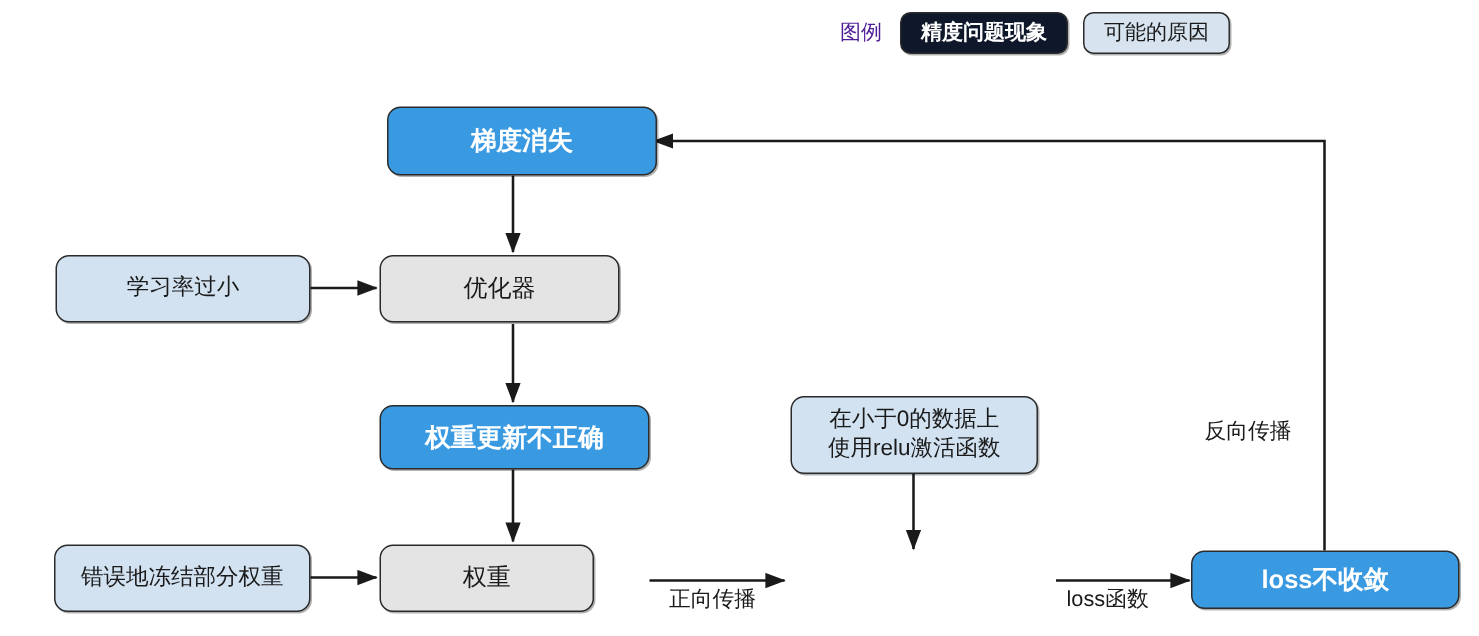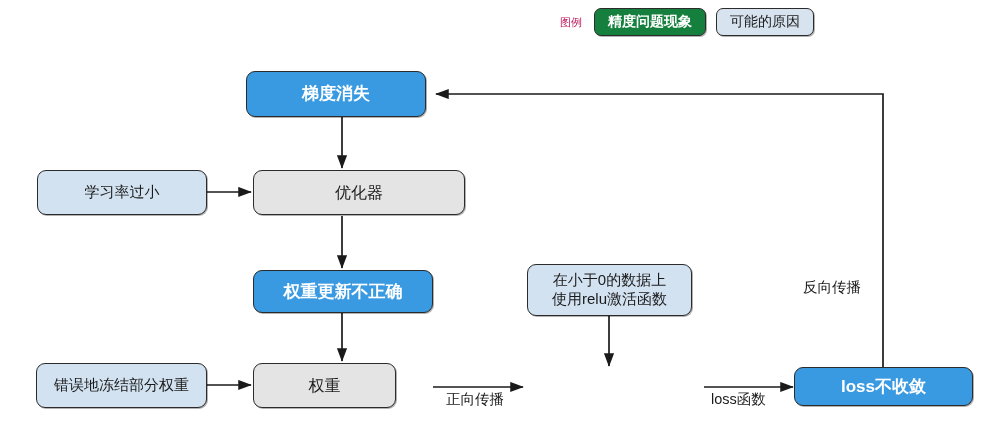--- a/index.html
+++ b/index.html
@@ -46,33 +46,33 @@
     font-size:15px;
   }
 
   
   .legend{
     position:absolute;
     left:560px;top:8px;
     display:flex;align-items:center;gap:10px;
   }
   .legend-title{
-    font-size:11px;color:#be185d;
+    font-size:14px;color:#4c1d95;
     margin-right:2px;
   }
   .legend-chip{
     box-sizing:border-box;
     border:1.4px solid #2b2b2b;
     border-radius:7px;
     padding:4px 13px;
     font-size:14px;
     box-shadow:1px 1px 0 rgba(0,0,0,0.30);
     white-space:nowrap;
   }
-  .legend-chip.blue{background:#15803d;color:#ffffff;font-weight:bold;}
+  .legend-chip.blue{background:#0f172a;color:#ffffff;font-weight:bold;}
   .legend-chip.lightblue{background:#d7e3ee;color:#1a1a1a;}
 
   .edge-label{
     position:absolute;
     font-size:14.5px;
     color:#1a1a1a;
     white-space:nowrap;
     text-align:center;
   }
 </style>
@@ -108,25 +108,25 @@
       <line x1="433" y1="387" x2="523" y2="387" marker-end="url(#arrow)"></line>
 
       <line x1="609" y1="316" x2="609" y2="366" marker-end="url(#arrow)"></line>
 
       <line x1="704" y1="387" x2="793" y2="387" marker-end="url(#arrow)"></line>
 
       <path d="M883,367 L883,94 L436,94" marker-end="url(#arrow)"></path>
     </g>
   </svg>
 
-  <div class="node blue" style="left:246px;top:71px;width:180px;height:46px;">梯度消失</div>
+  <div class="node blue" style="left:258px;top:71px;width:180px;height:46px;">梯度消失</div>
 
   <div class="node lightblue" style="left:37px;top:170px;width:170px;height:45px;">学习率过小</div>
 
-  <div class="node gray" style="left:253px;top:170px;width:212px;height:45px;">优化器</div>
+  <div class="node gray" style="left:253px;top:170px;width:160px;height:45px;">优化器</div>
 
   <div class="node blue" style="left:253px;top:270px;width:180px;height:43px;">权重更新不正确</div>
 
   <div class="node lightblue" style="left:36px;top:363px;width:171px;height:45px;text-align:center;">错误地冻结部分权重</div>
 
   <div class="node gray" style="left:253px;top:363px;width:143px;height:45px;">权重</div>
 
   <div class="node lightblue" style="left:527px;top:264px;width:165px;height:52px;">在小于0的数据上
 使用relu激活函数</div>
 

